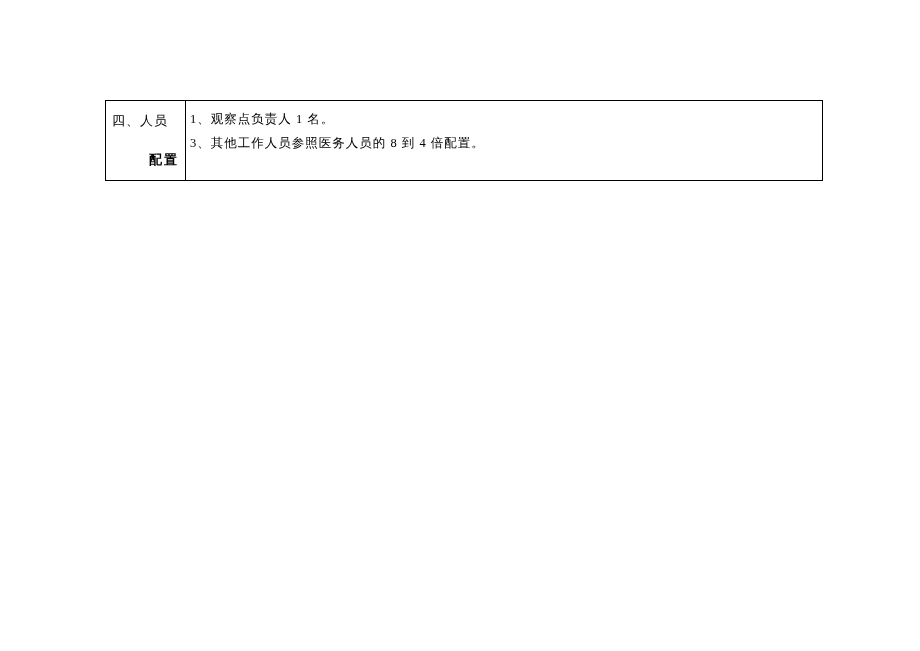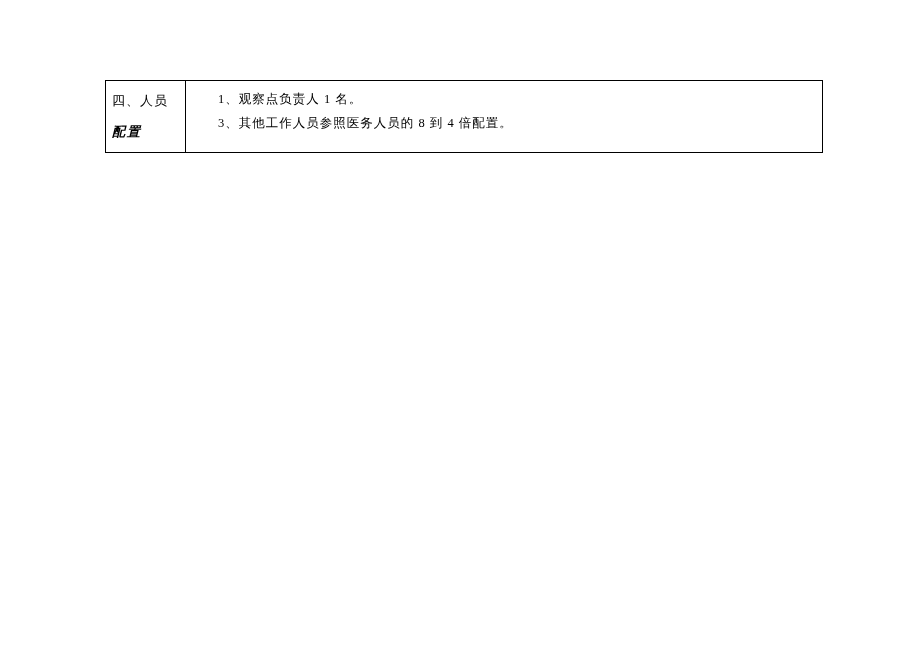--- a/index.html
+++ b/index.html
@@ -9,53 +9,51 @@
     }
     body {
       background: #ffffff;
       width: 920px;
       height: 651px;
       font-family: "SimSun", "宋体", serif;
       position: relative;
     }
     .table-container {
       position: absolute;
-      top: 80px;
+      top: 100px;
       left: 105px;
       width: 718px;
       border: 1px solid #000;
       display: flex;
     }
     .cell-left {
       width: 80px;
       border-right: 1px solid #000;
       padding: 8px 6px;
       font-size: 13px;
       line-height: 1.8;
       display: flex;
       flex-direction: column;
       justify-content: center;
     }
     .cell-left .row1 {
       text-align: left;
       letter-spacing: 1px;
     }
     .cell-left .row2 {
-      text-align: left;
+      text-align: right;
       font-weight: bold;
       letter-spacing: 2px;
-      margin-top: 8px;
-      font-style: italic;
+      margin-top: 16px;
     }
     .cell-right {
       flex: 1;
       padding: 6px 4px;
       font-size: 12.5px;
       line-height: 1.95;
-      margin-left: 28px;
     }
     .cell-right .item {
       letter-spacing: 1px;
     }
   </style>
 </head>
 <body>
 
 <div class="table-container">
   <div class="cell-left">

